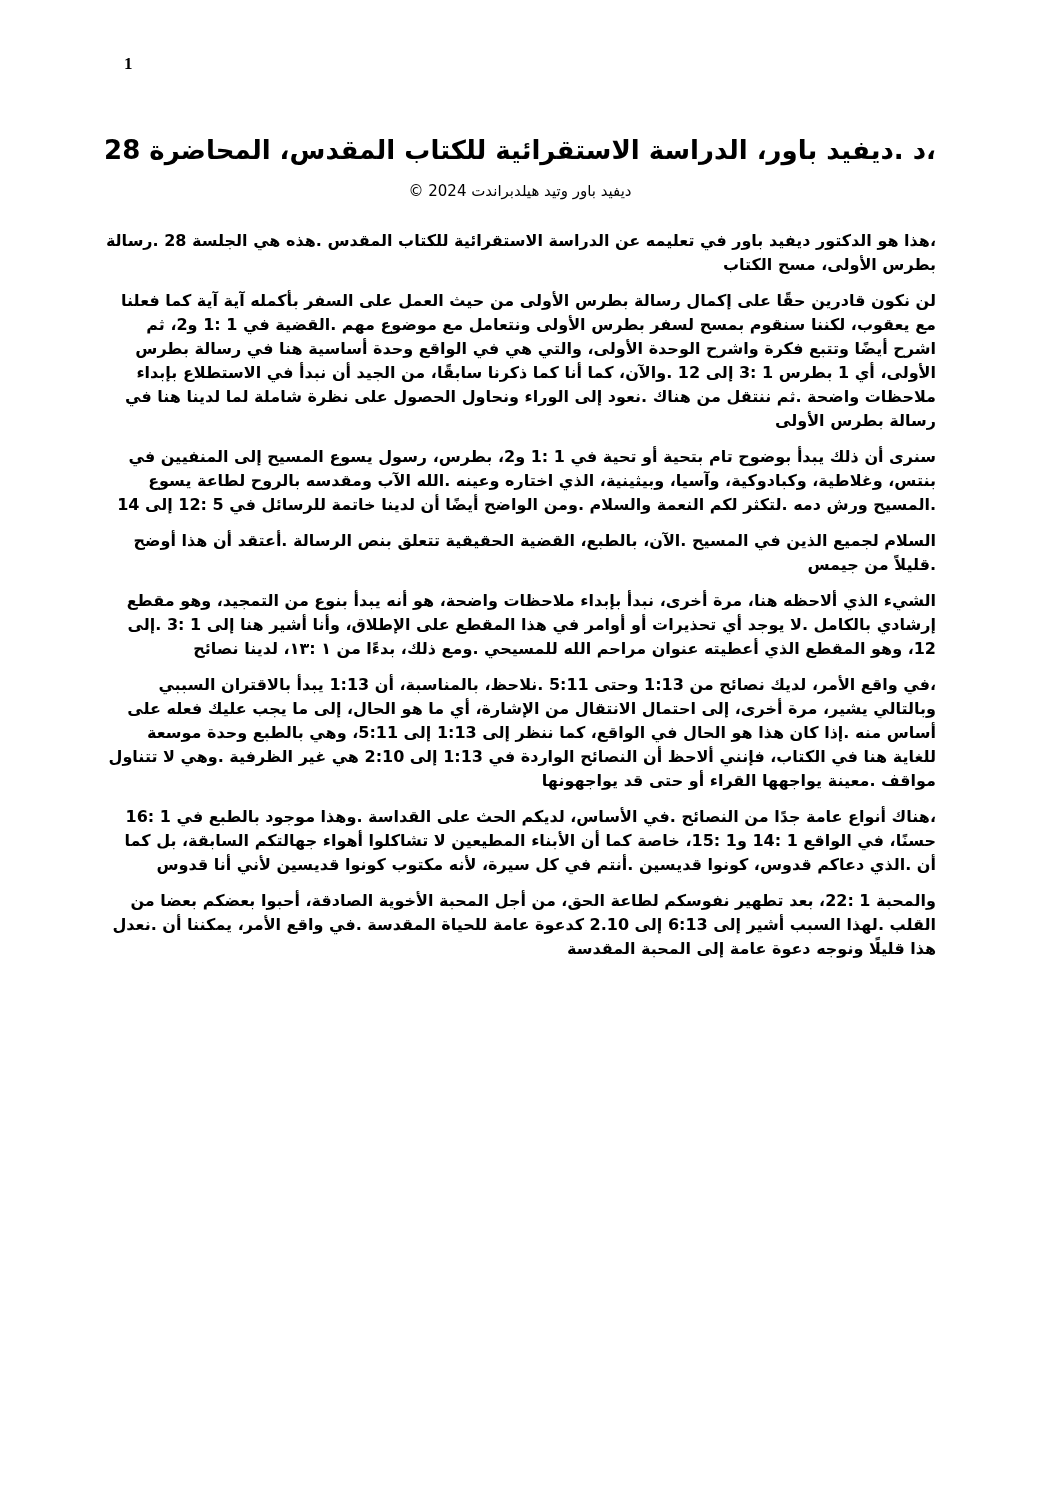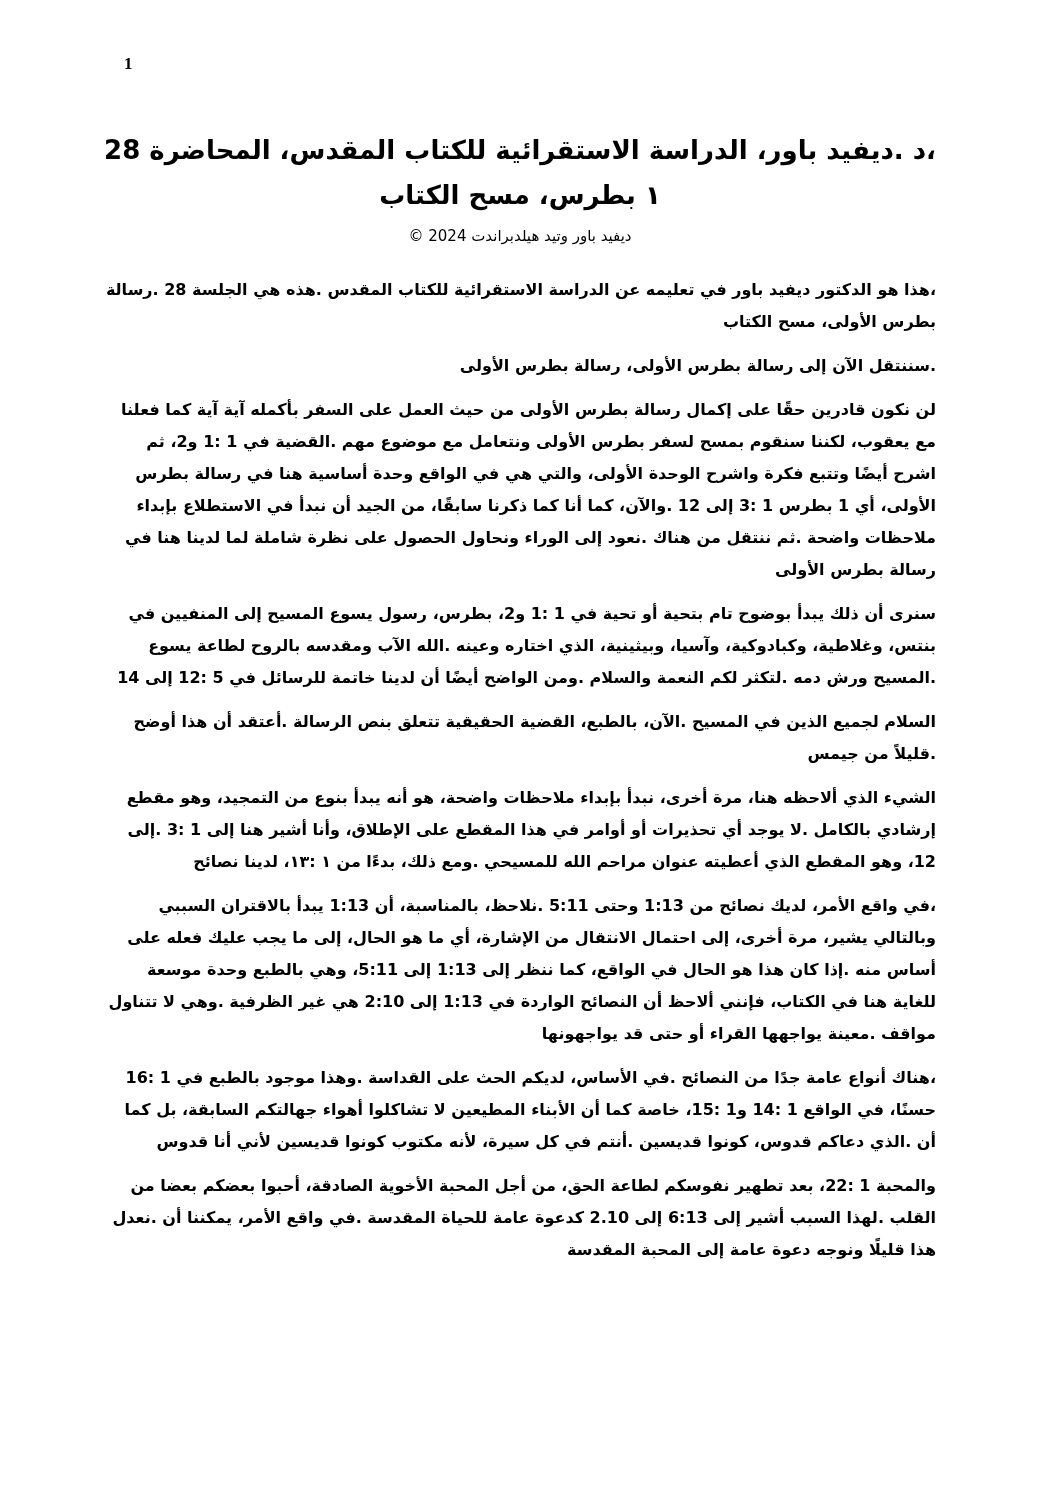--- a/index.html
+++ b/index.html
@@ -47,47 +47,45 @@
     font-weight: normal;
     font-size: 15px;
     margin-top: 6px;
     line-height: 24px;
   }
   .doc-body {
     direction: rtl;
     text-align: right;
     font-weight: bold;
     font-size: 16px;
-    line-height: 32px;
+    line-height: 24px;
     margin-top: 26px;
   }
   .doc-body p {
     margin: 0 0 12px 0;
     padding: 0;
   }
 </style>
 </head>
 <body>
 
 <div class="page">
 
   <div class="page-number">1</div>
 
   <div class="content">
 
     <div class="title-block" lang="ar" dir="rtl">
       <div class="title-line-1">،د .ديفيد باور، الدراسة الاستقرائية للكتاب المقدس، المحاضرة 28</div>
-      <div class="title-line-2">١ بطرس، مسح الكتاب</div>
     </div>
 
     <div class="copyright" lang="ar" dir="rtl">ديفيد باور وتيد هيلدبراندت 2024 ©</div>
 
     <div class="doc-body" lang="ar" dir="rtl">
       <p>،هذا هو الدكتور ديفيد باور في تعليمه عن الدراسة الاستقرائية للكتاب المقدس .هذه هي الجلسة 28 .رسالة بطرس الأولى، مسح الكتاب</p>
-      <p>.سننتقل الآن إلى رسالة بطرس الأولى، رسالة بطرس الأولى</p>
       <p>لن نكون قادرين حقًا على إكمال رسالة بطرس الأولى من حيث العمل على السفر بأكمله آية آية كما فعلنا مع يعقوب، لكننا سنقوم بمسح لسفر بطرس الأولى ونتعامل مع موضوع مهم .القضية في 1 :1 و2، ثم اشرح أيضًا وتتبع فكرة واشرح الوحدة الأولى، والتي هي في الواقع وحدة أساسية هنا في رسالة بطرس الأولى، أي 1 بطرس 1 :3 إلى 12 .والآن، كما أنا كما ذكرنا سابقًا، من الجيد أن نبدأ في الاستطلاع بإبداء ملاحظات واضحة .ثم ننتقل من هناك .نعود إلى الوراء ونحاول الحصول على نظرة شاملة لما لدينا هنا في رسالة بطرس الأولى</p>
       <p>سنرى أن ذلك يبدأ بوضوح تام بتحية أو تحية في 1 :1 و2، بطرس، رسول يسوع المسيح إلى المنفيين في بنتس، وغلاطية، وكبادوكية، وآسيا، وبيثينية، الذي اختاره وعينه .الله الآب ومقدسه بالروح لطاعة يسوع .المسيح ورش دمه .لتكثر لكم النعمة والسلام .ومن الواضح أيضًا أن لدينا خاتمة للرسائل في 5 :12 إلى 14</p>
       <p>السلام لجميع الذين في المسيح .الآن، بالطبع، القضية الحقيقية تتعلق بنص الرسالة .أعتقد أن هذا أوضح .قليلاً من جيمس</p>
       <p>الشيء الذي ألاحظه هنا، مرة أخرى، نبدأ بإبداء ملاحظات واضحة، هو أنه يبدأ بنوع من التمجيد، وهو مقطع إرشادي بالكامل .لا يوجد أي تحذيرات أو أوامر في هذا المقطع على الإطلاق، وأنا أشير هنا إلى 1 :3 .إلى 12، وهو المقطع الذي أعطيته عنوان مراحم الله للمسيحي .ومع ذلك، بدءًا من ١ :١٣، لدينا نصائح</p>
       <p>،في واقع الأمر، لديك نصائح من 1:13 وحتى 5:11 .نلاحظ، بالمناسبة، أن 1:13 يبدأ بالاقتران السببي وبالتالي يشير، مرة أخرى، إلى احتمال الانتقال من الإشارة، أي ما هو الحال، إلى ما يجب عليك فعله على أساس منه .إذا كان هذا هو الحال في الواقع، كما ننظر إلى 1:13 إلى 5:11، وهي بالطبع وحدة موسعة للغاية هنا في الكتاب، فإنني ألاحظ أن النصائح الواردة في 1:13 إلى 2:10 هي غير الظرفية .وهي لا تتناول مواقف .معينة يواجهها القراء أو حتى قد يواجهونها</p>
       <p>،هناك أنواع عامة جدًا من النصائح .في الأساس، لديكم الحث على القداسة .وهذا موجود بالطبع في 1 :16 حسنًا، في الواقع 1 :14 و1 :15، خاصة كما أن الأبناء المطيعين لا تشاكلوا أهواء جهالتكم السابقة، بل كما أن .الذي دعاكم قدوس، كونوا قديسين .أنتم في كل سيرة، لأنه مكتوب كونوا قديسين لأني أنا قدوس</p>
       <p>والمحبة 1 :22، بعد تطهير نفوسكم لطاعة الحق، من أجل المحبة الأخوية الصادقة، أحبوا بعضكم بعضا من القلب .لهذا السبب أشير إلى 6:13 إلى 2.10 كدعوة عامة للحياة المقدسة .في واقع الأمر، يمكننا أن .نعدل هذا قليلًا ونوجه دعوة عامة إلى المحبة المقدسة</p>
     </div>
 
   </div>

